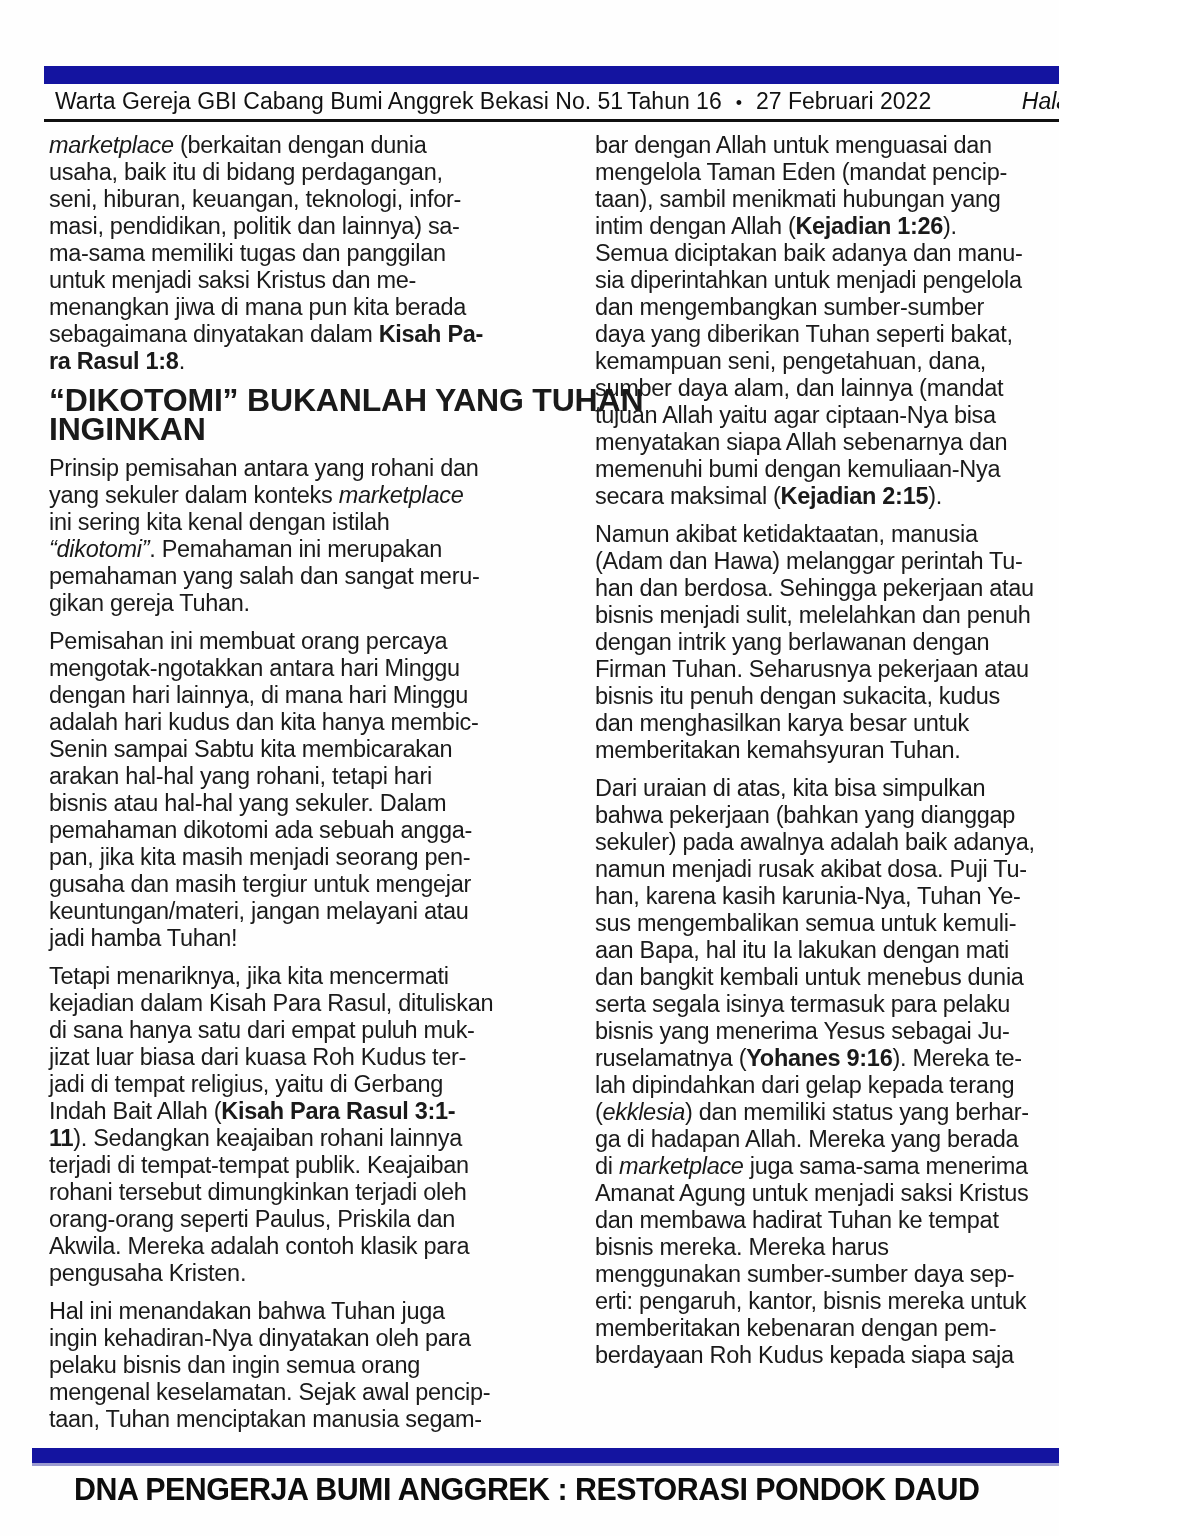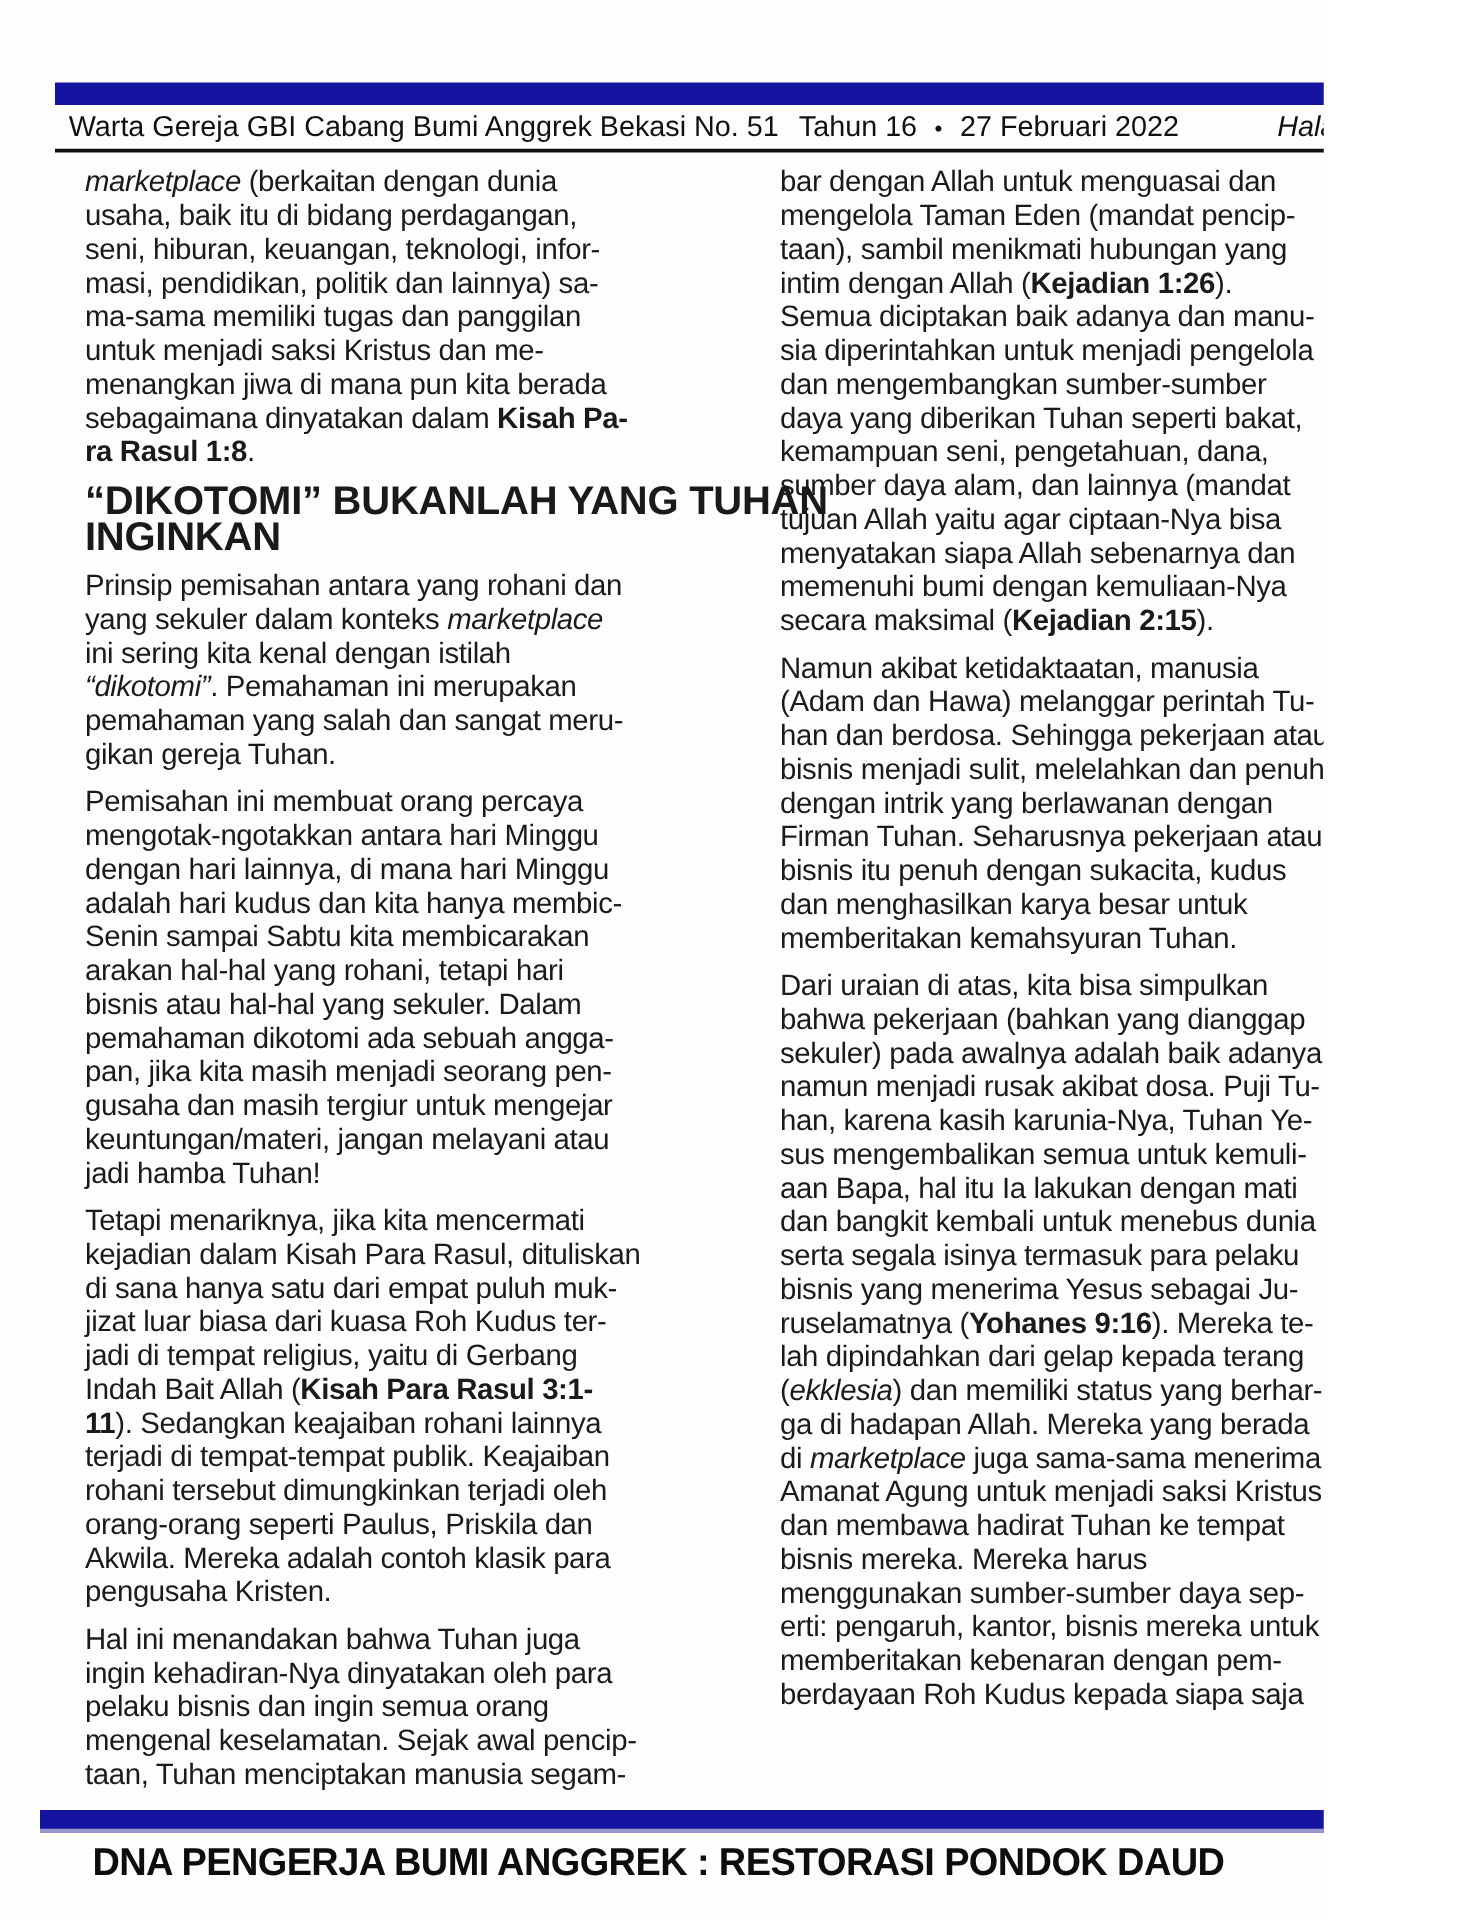--- a/index.html
+++ b/index.html
@@ -6,28 +6,28 @@
   .page {
     position:relative; width:1059px; height:1536px; background:#fefefe;
     font-family:"Liberation Sans", sans-serif; color:#1a1a1a; overflow:hidden;
   }
   
   .topbar { position:absolute; left:44px; top:66px; width:1091px; height:18px; background:#1414a0; }
   .header-line {
     position:absolute; left:55px; top:88px; width:1078px;
     display:flex; align-items:baseline; font-size:23px; color:#111;
   }
-  .header-line .year   { margin-left:16px; }
+  .header-line .year   { margin-left:4px; }
   .header-line .sep    { margin:0 14px; font-size:18px; }
   .header-line .pageno { margin-left:auto;font-style:italic; }
   .blue { color:#1c1cae; }
   .rule { position:absolute; left:44px; top:119px; width:1089px; height:3px; background:#101010; }
 
   
-  .columns { position:absolute; left:68px; top:132px; width:1083px; display:flex; gap:40px; }
+  .columns { position:absolute; left:49px; top:132px; width:1083px; display:flex; gap:30px; }
   .col { font-size:23.5px; line-height:27px; letter-spacing:-0.3px; }
   .col.left  { width:516px; }
   .col.right { width:537px; }
   .line { white-space:nowrap; }
   .block { margin:0 0 11px 0; }
   .block.heading { font-weight:bold; font-size:32px; line-height:29px; margin:3px 0 11px 0; letter-spacing:-0.2px; }
 
   
   .footbar { position:absolute; left:32px; top:1448px; width:1121px; height:15px; background:#1414a0; border-bottom:3px solid #9a9ad0; }
   .foot-text {

